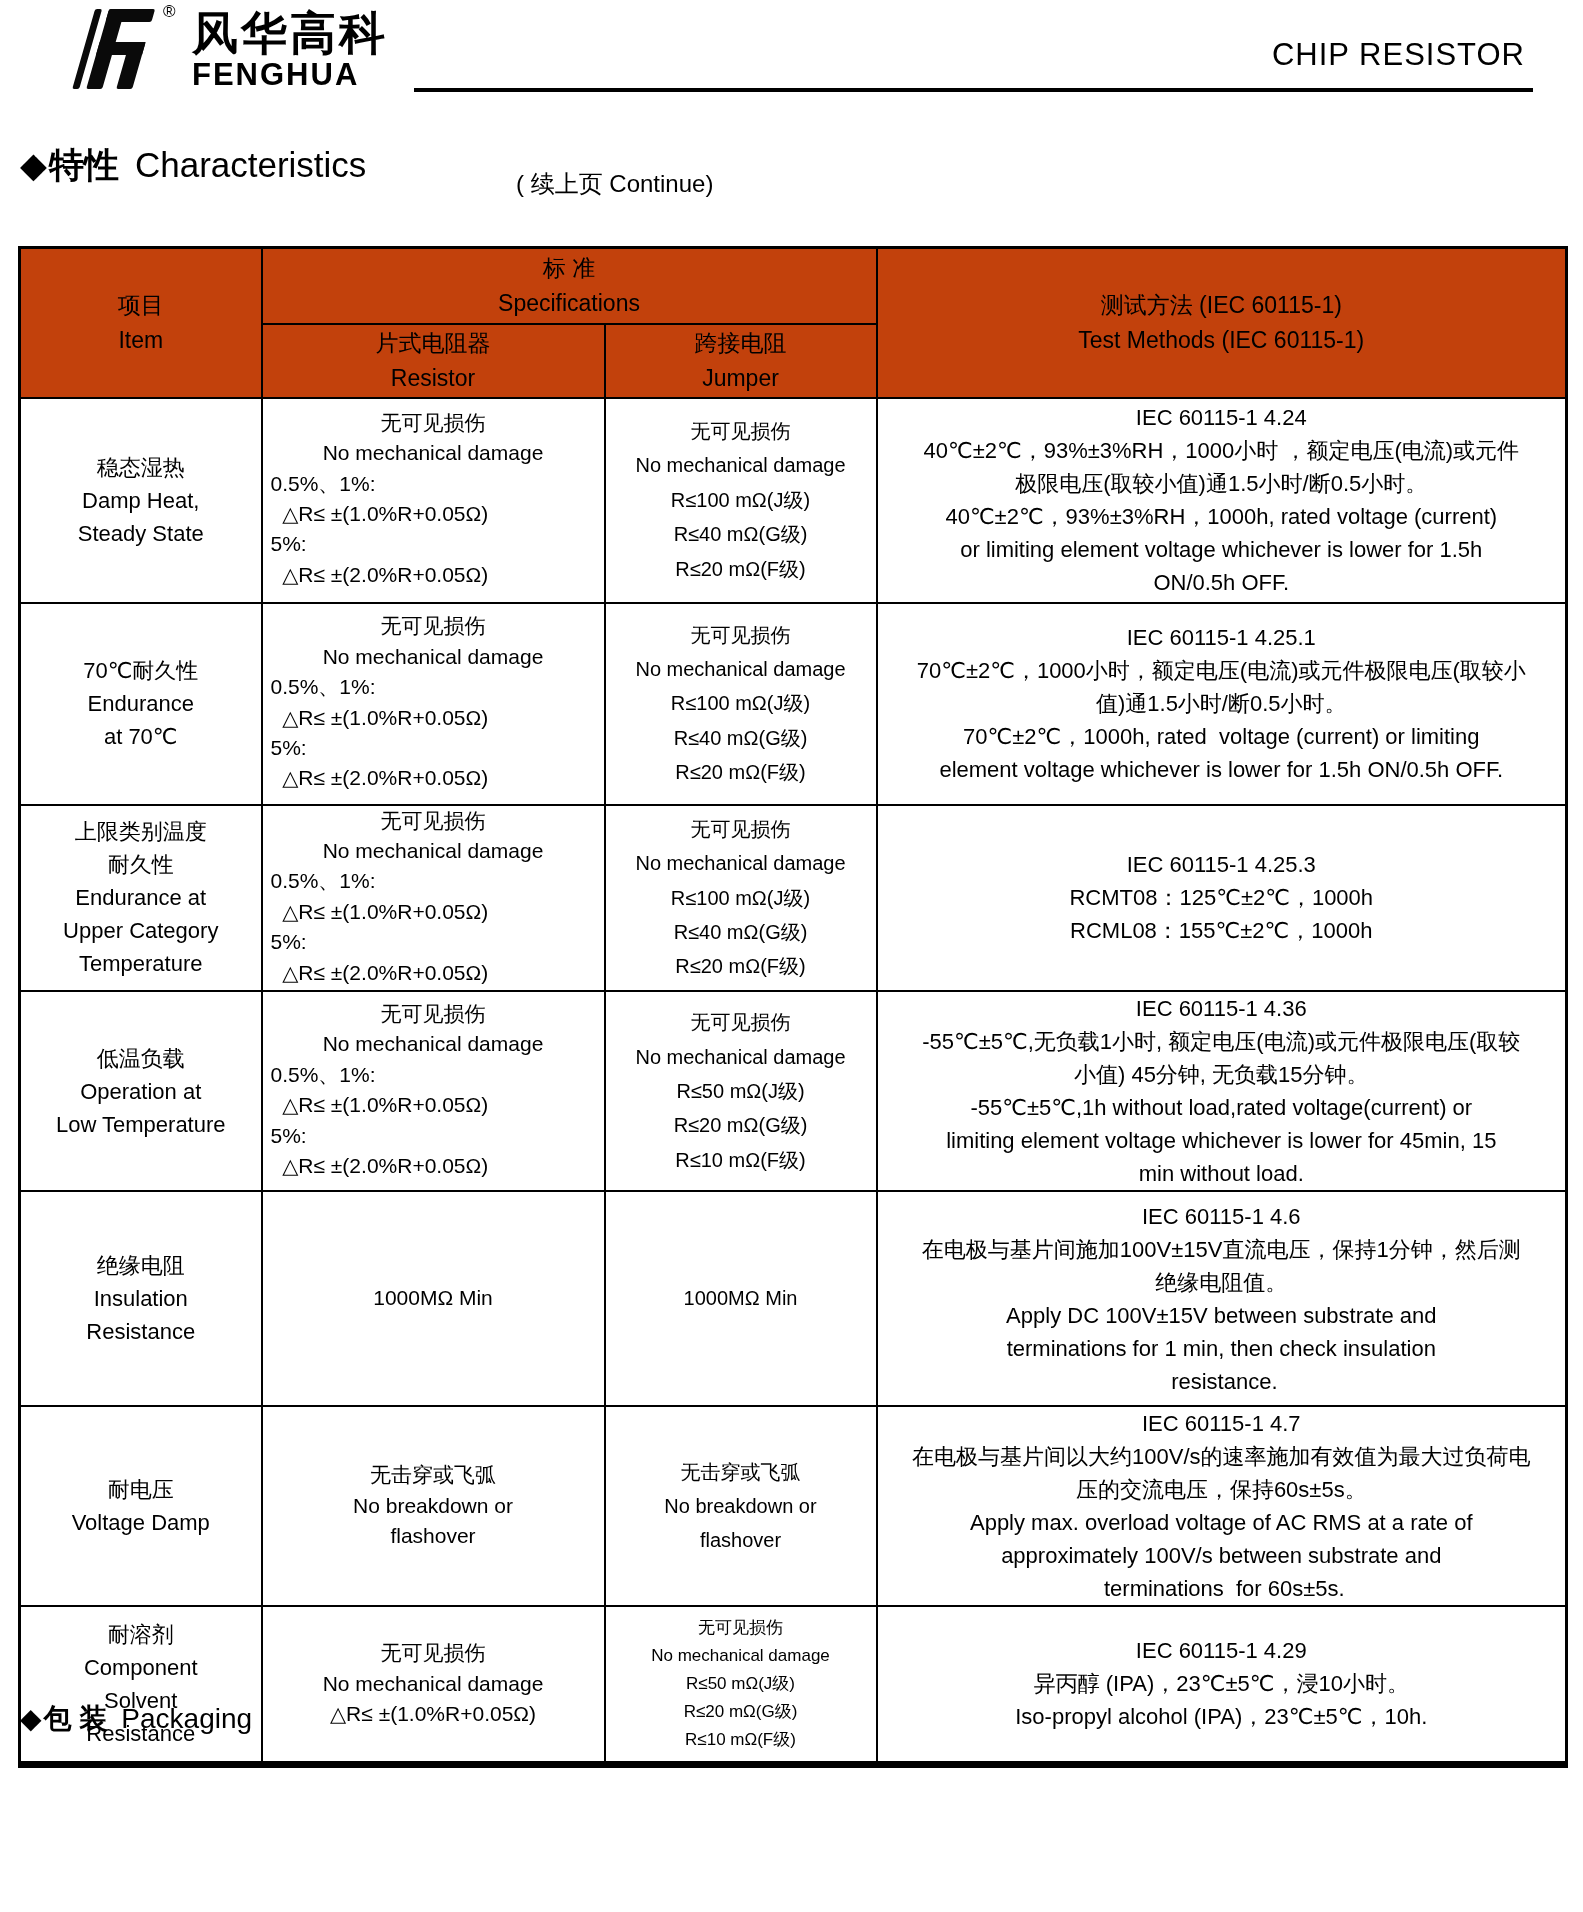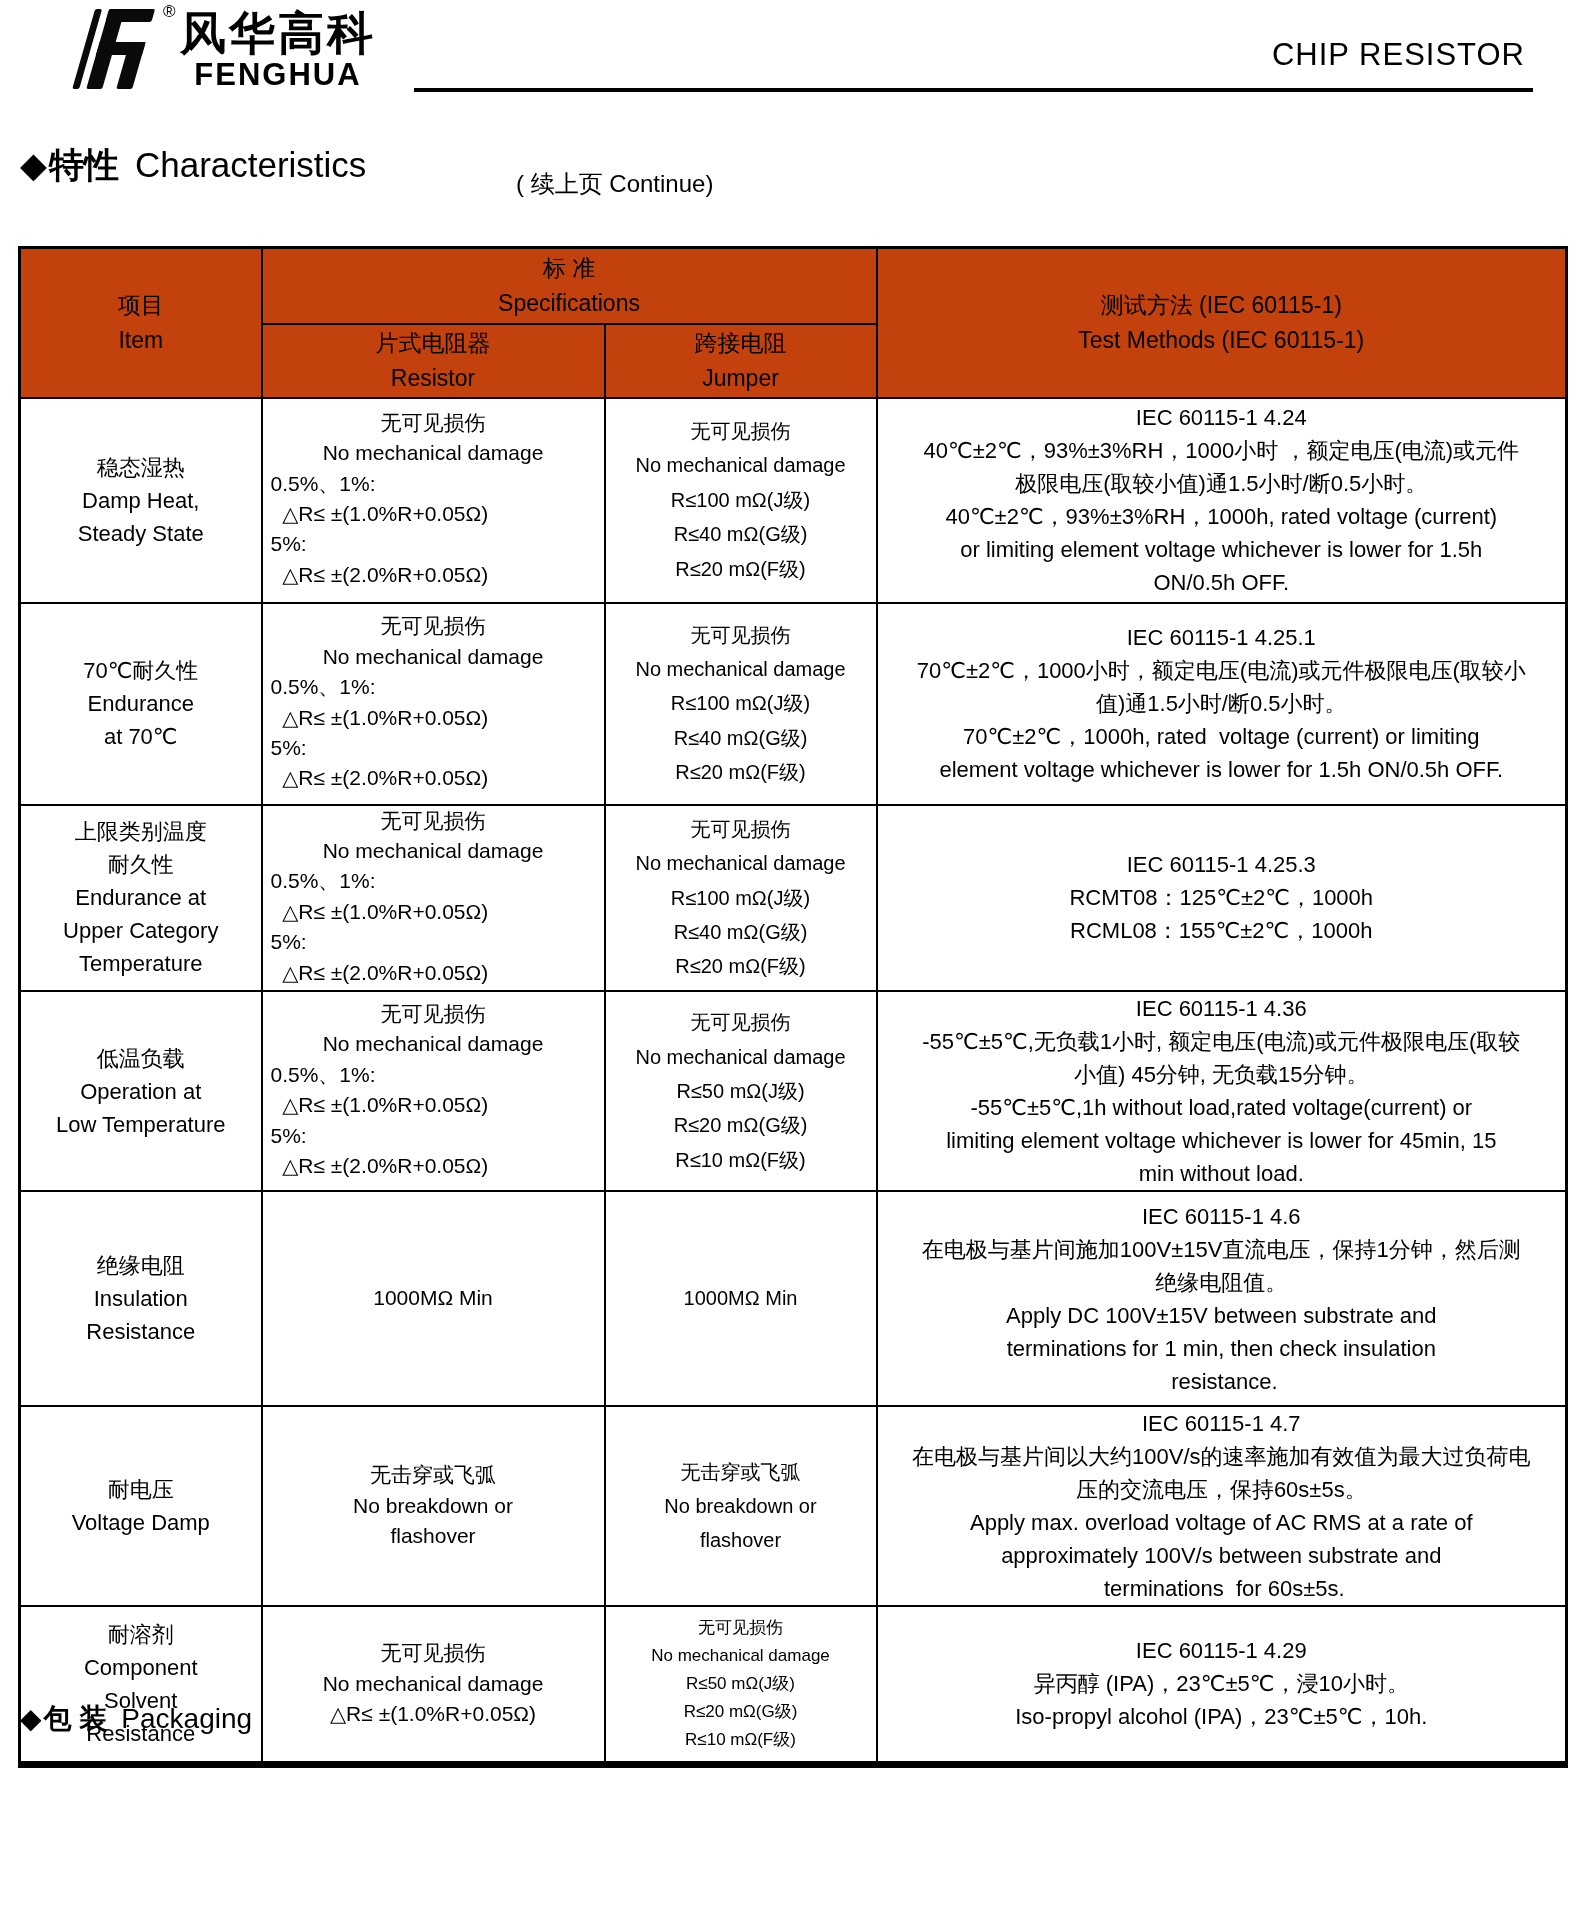--- a/index.html
+++ b/index.html
@@ -5,21 +5,21 @@
   html,body { margin:0; padding:0; background:#ffffff; }
   .page {
     position:relative; width:1583px; height:1912px; background:#ffffff;
     color:#000; font-family:"Liberation Sans","DejaVu Sans",sans-serif;
     overflow:hidden;
   }
 
   
   .logo-block { position:absolute; left:56px; top:6px; width:120px; height:86px; }
   .reg-mark { position:absolute; left:163px; top:2px; font-size:17px; }
-  .brand { position:absolute; left:180px; top:10px;text-align:center; }
+  .brand { position:absolute; left:192px; top:10px; }
   .brand-cn { font-size:46px; font-weight:bold; letter-spacing:3px; line-height:1.0; }
   .brand-en { font-size:31px; font-weight:bold; letter-spacing:2px; line-height:1.0; margin-top:3px; }
   .product-title { position:absolute; top:37px; right:58px; font-size:31px; letter-spacing:1px; }
   .header-rule { position:absolute; top:88px; left:414px; width:1119px; height:4px; background:#000; }
 
   
   .section-title { position:absolute; left:20px; top:142px; font-size:35px; }
   .section-title .cn { font-weight:bold; margin-left:2px; }
   .section-title .en { margin-left:16px; }
   .continue-note { position:absolute; left:516px; top:168px; font-size:24px; }

